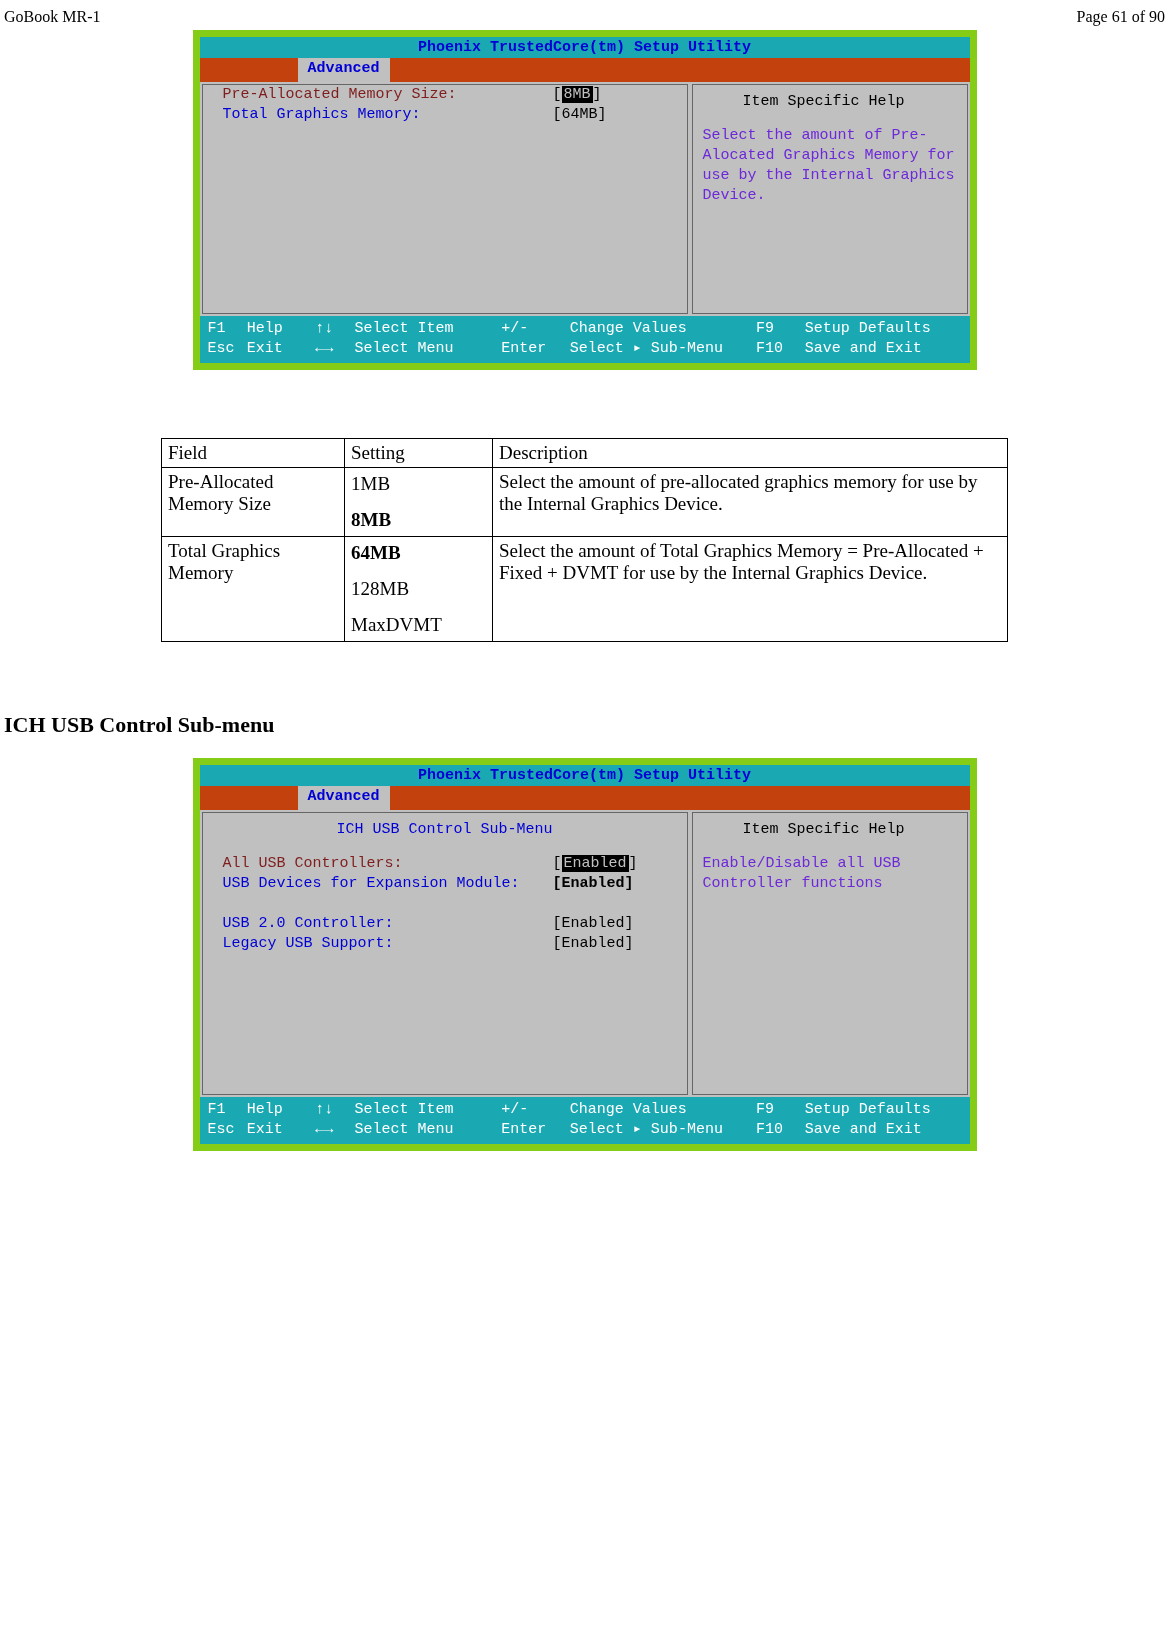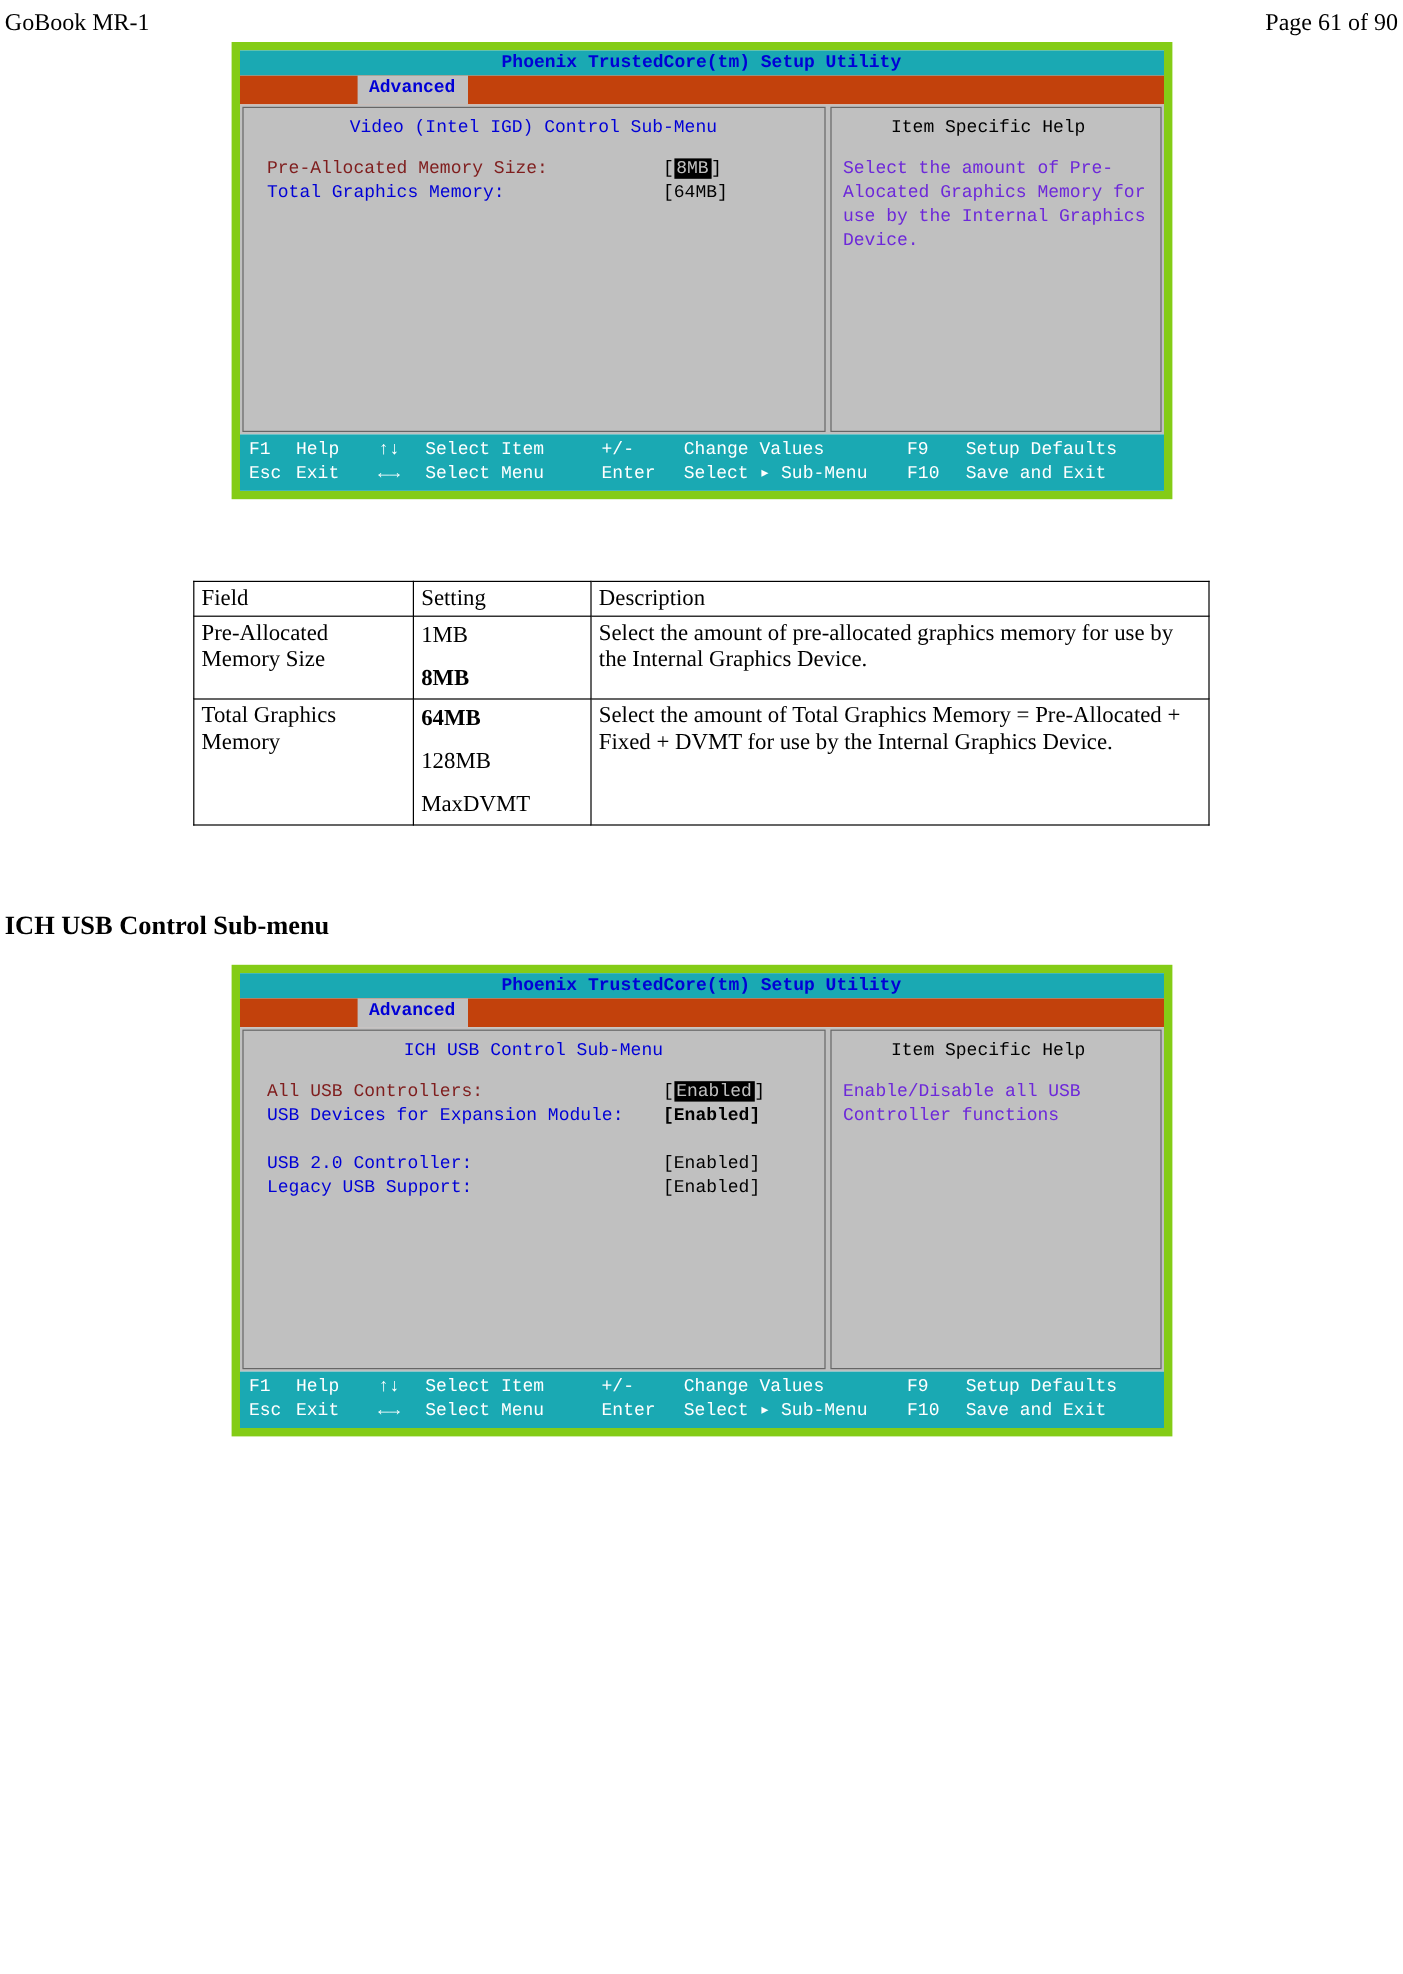--- a/index.html
+++ b/index.html
@@ -12,21 +12,21 @@
     width: 1169px;
   }
   .page {
     position: relative;
     min-height: 1645px;
     padding: 8px 0 40px 0;
   }
   .top-header, .bottom-footer {
     display: flex;
     justify-content: space-between;
-    font-size: 20px;
+    font-size: 16px;
     padding: 0 4px;
     text-align: center;
   }
   .bios-shot {
     width: 770px;
     margin: 4px auto 0 auto;
     border: 7px solid #84cc16;
     font-family: "Courier New", monospace;
     font-size: 15px;
   }
@@ -149,21 +149,20 @@
   </div>
 
   <div class="bios-shot">
     <div class="bios-titlebar">Phoenix TrustedCore(tm) Setup Utility</div>
     <div class="bios-tabs">
       <div class="tab-spacer-left"></div>
       <div class="tab-active">Advanced</div>
     </div>
     <div class="bios-body">
       <div class="bios-left">
-        <div class="panel-title">Video (Intel IGD) Control Sub-Menu</div>
         <div class="pad-body">
           <div class="bios-row">
             <span class="row-label row-label-white">Pre-Allocated Memory Size:</span>
             <span class="row-value">
               <span>[</span><span class="value-sel">8MB</span><span>]</span>
             </span>
           </div>
           <div class="bios-row">
             <span class="row-label row-label-blue">Total Graphics Memory:</span>
             <span class="row-value">[64MB]</span>

